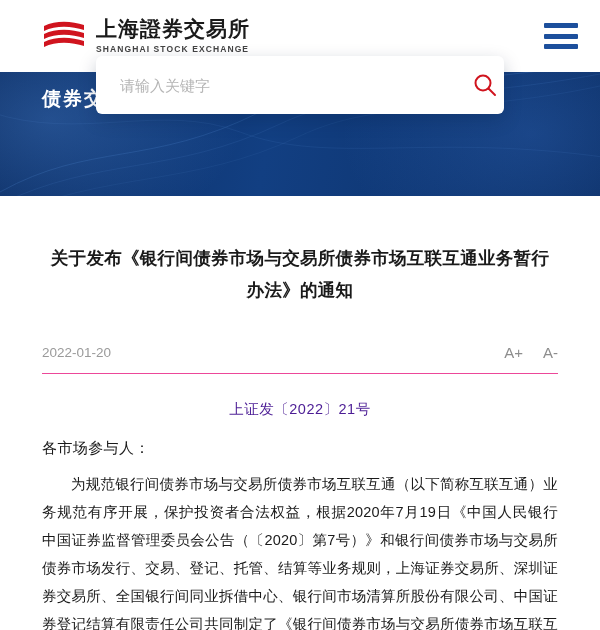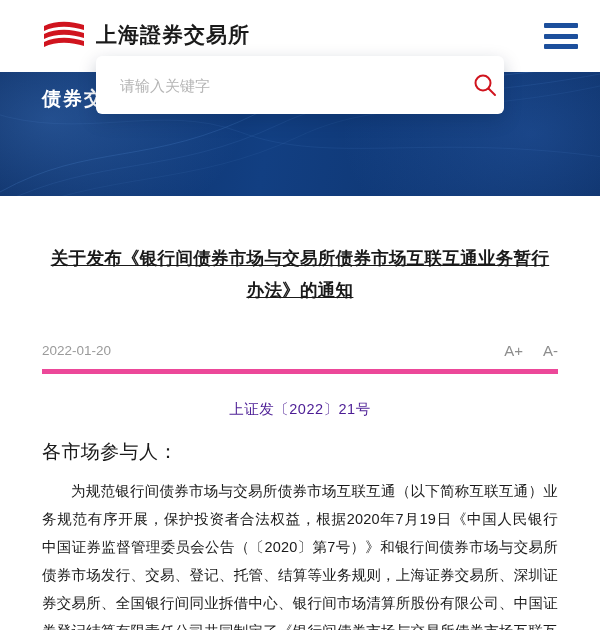--- a/index.html
+++ b/index.html
@@ -131,44 +131,43 @@
   .article {
     padding: 46px 42px 0 42px;
   }
   .art-title {
     font-size: 17.5px;
     line-height: 32px;
     color: #1a1a1a;
     font-weight: 700;
     text-align: center;
     letter-spacing: .3px;
-    text-decoration: underline;
   }
   .meta-row {
     margin-top: 26px;
     height: 42px;
     display: flex;
     align-items: center;
     justify-content: space-between;
-    border-bottom: 5px solid #ec4899;
+    border-bottom: 1px solid #ec4899;
   }
   .meta-date { font-size: 13.5px; color: #9a9a9a; }
   .font-tools { display: flex; align-items: flex-end; gap: 20px; color: #8d8d8d; }
   .font-tools span { cursor: pointer; font-size: 15px; font-weight: 400; }
 
   .doc-no {
     margin-top: 26px;
     text-align: center;
     font-size: 14.5px;
     color: #4c1d95;
     letter-spacing: .5px;
   }
   .salutation {
     margin-top: 20px;
-    font-size: 19px;
+    font-size: 15px;
     color: #1a1a1a;
     letter-spacing: .4px;
   }
   .body-para {
     margin-top: 12px;
     font-size: 14.5px;
     line-height: 28px;
     color: #1a1a1a;
     text-align: justify;
     text-indent: 2em;
@@ -182,20 +181,21 @@
   <div class="logo">
     <div class="logo-mark">
       <svg width="44" height="34" viewBox="0 0 44 34">
         <path d="M2,7 C14,1 30,2 42,6 L42,11 C30,7 14,6 2,12 Z" fill="#d0141e"></path>
         <path d="M2,15 C14,9 30,10 42,14 L42,19 C30,15 14,14 2,20 Z" fill="#d0141e"></path>
         <path d="M2,23 C14,17 30,18 42,22 L42,27 C30,23 14,22 2,28 Z" fill="#d0141e"></path>
       </svg>
     </div>
     <div class="logo-text">
       <div class="logo-cn">上海證券交易所</div>
+      <div class="logo-en">SHANGHAI STOCK EXCHANGE</div>
     </div>
   </div>
   <div class="menu-btn">
     <span></span>
       <span></span>
       <span></span>
   </div>
 </div>
 
 <div class="hero">

